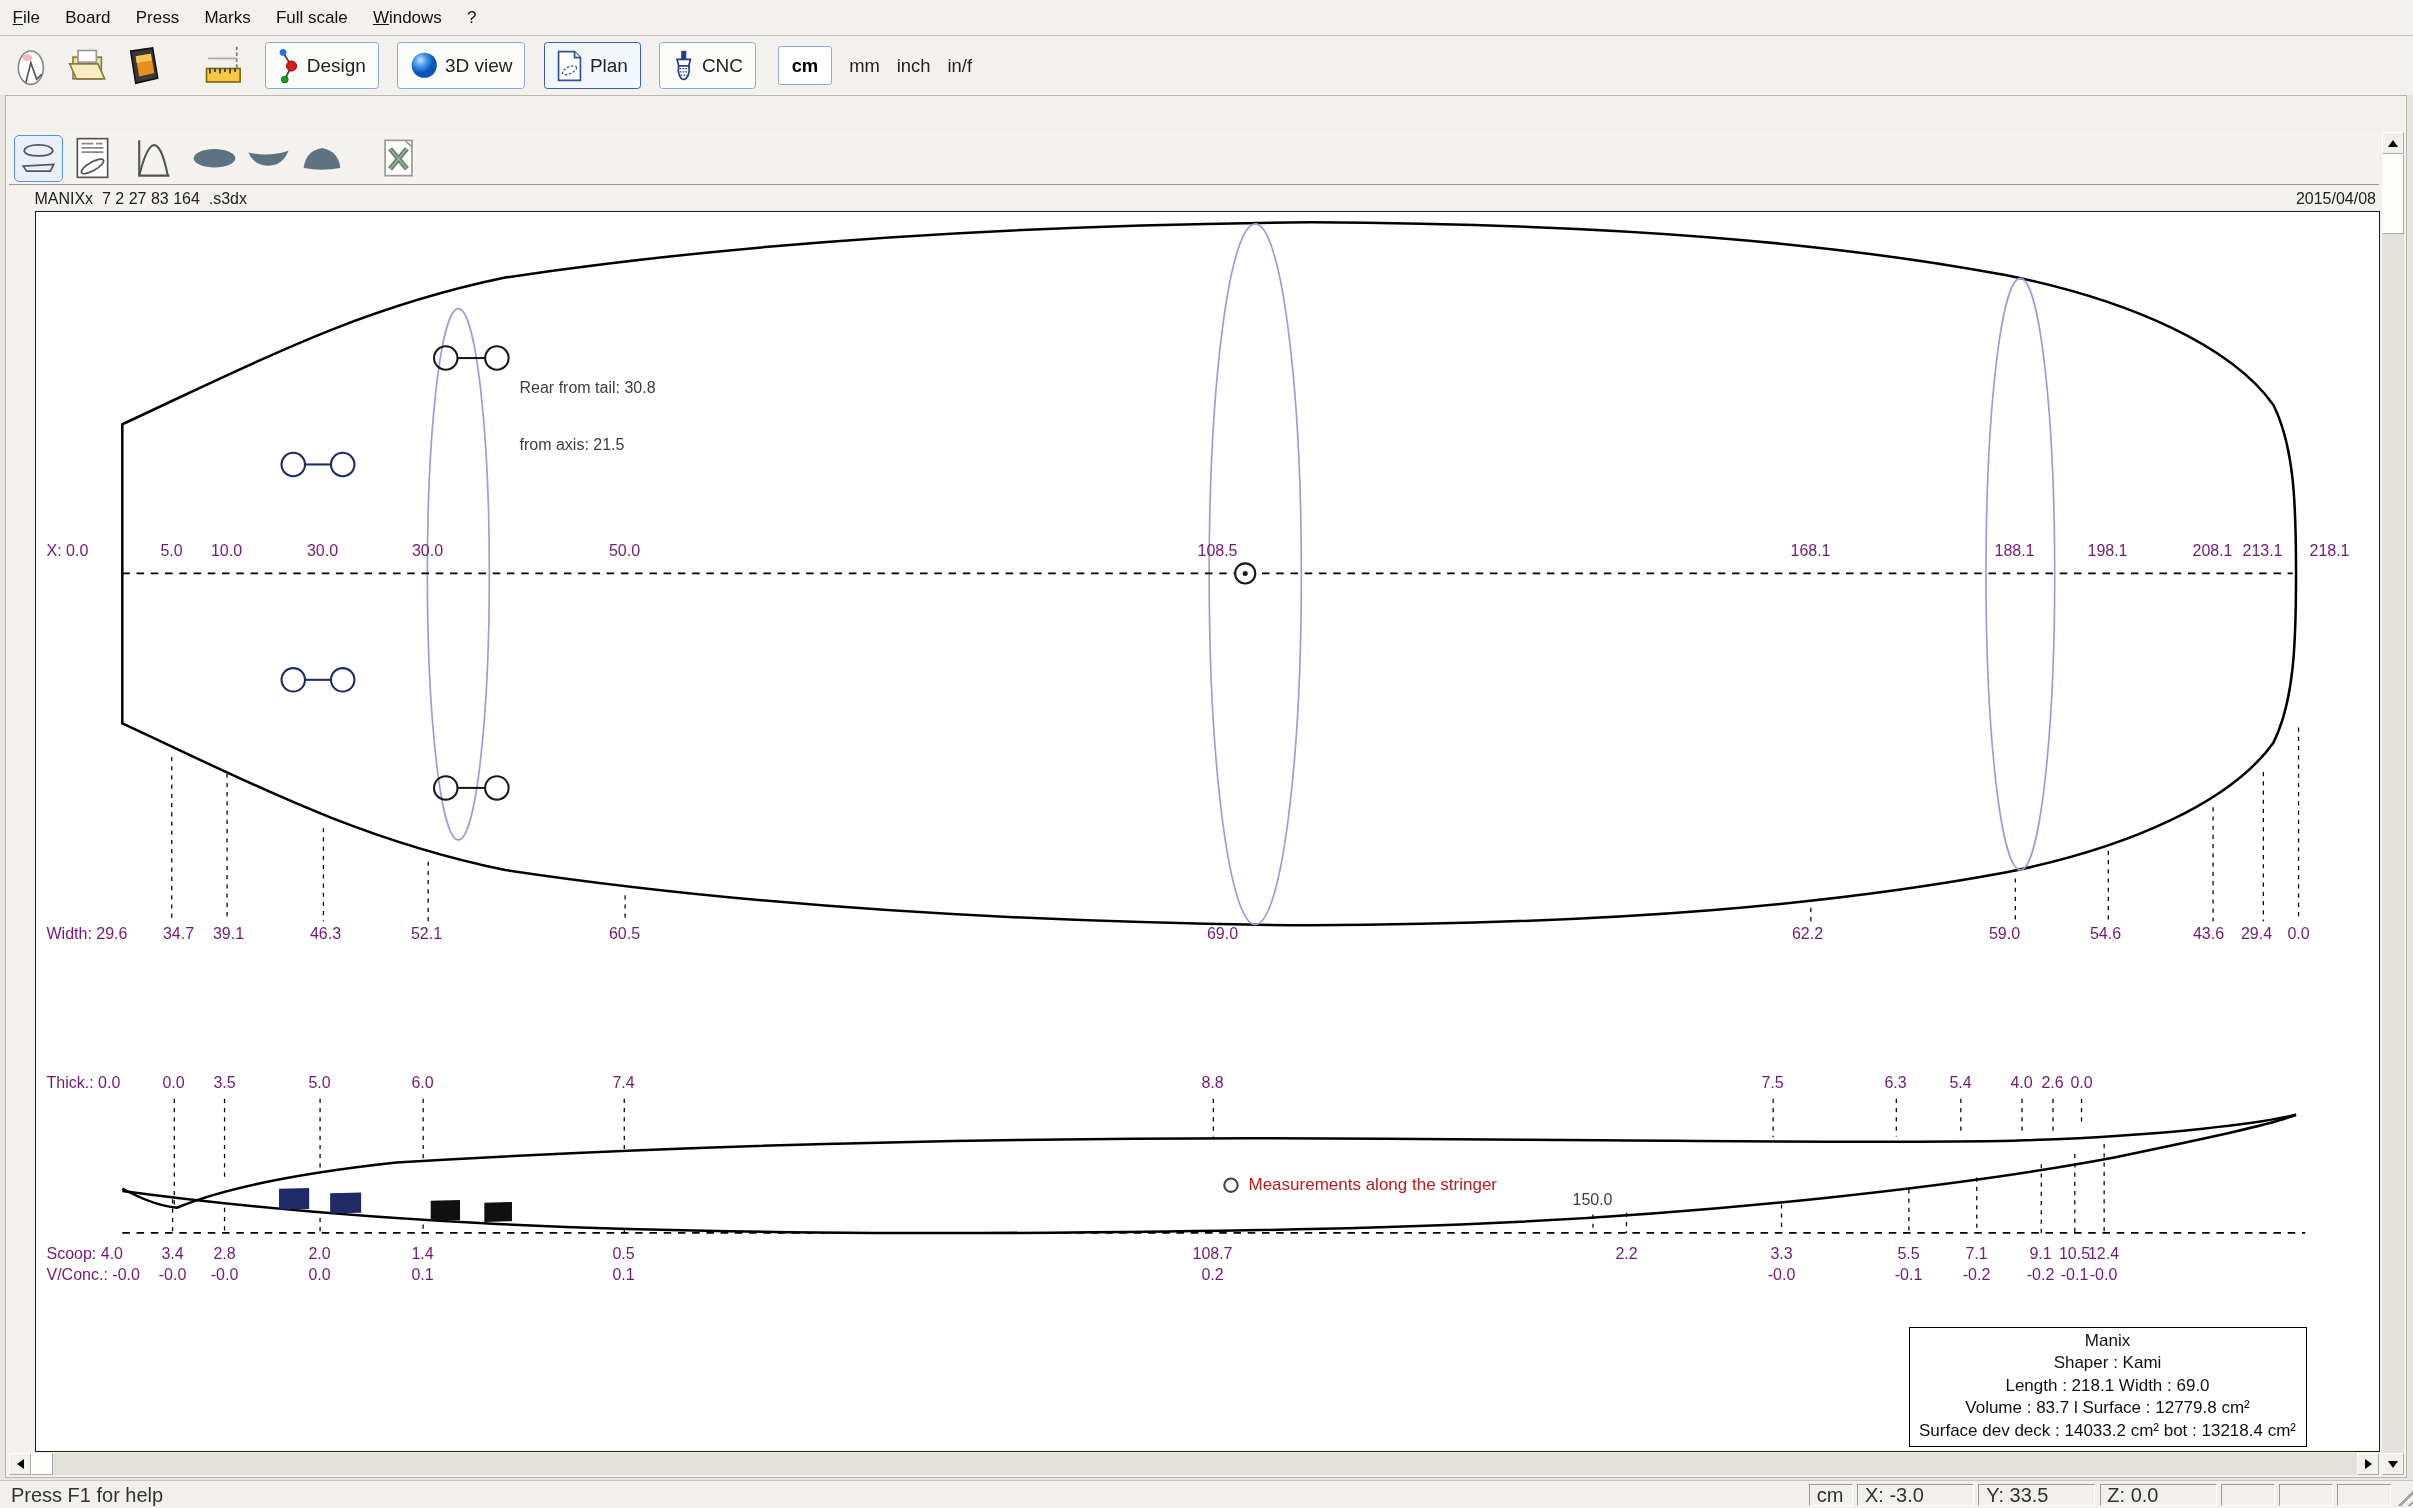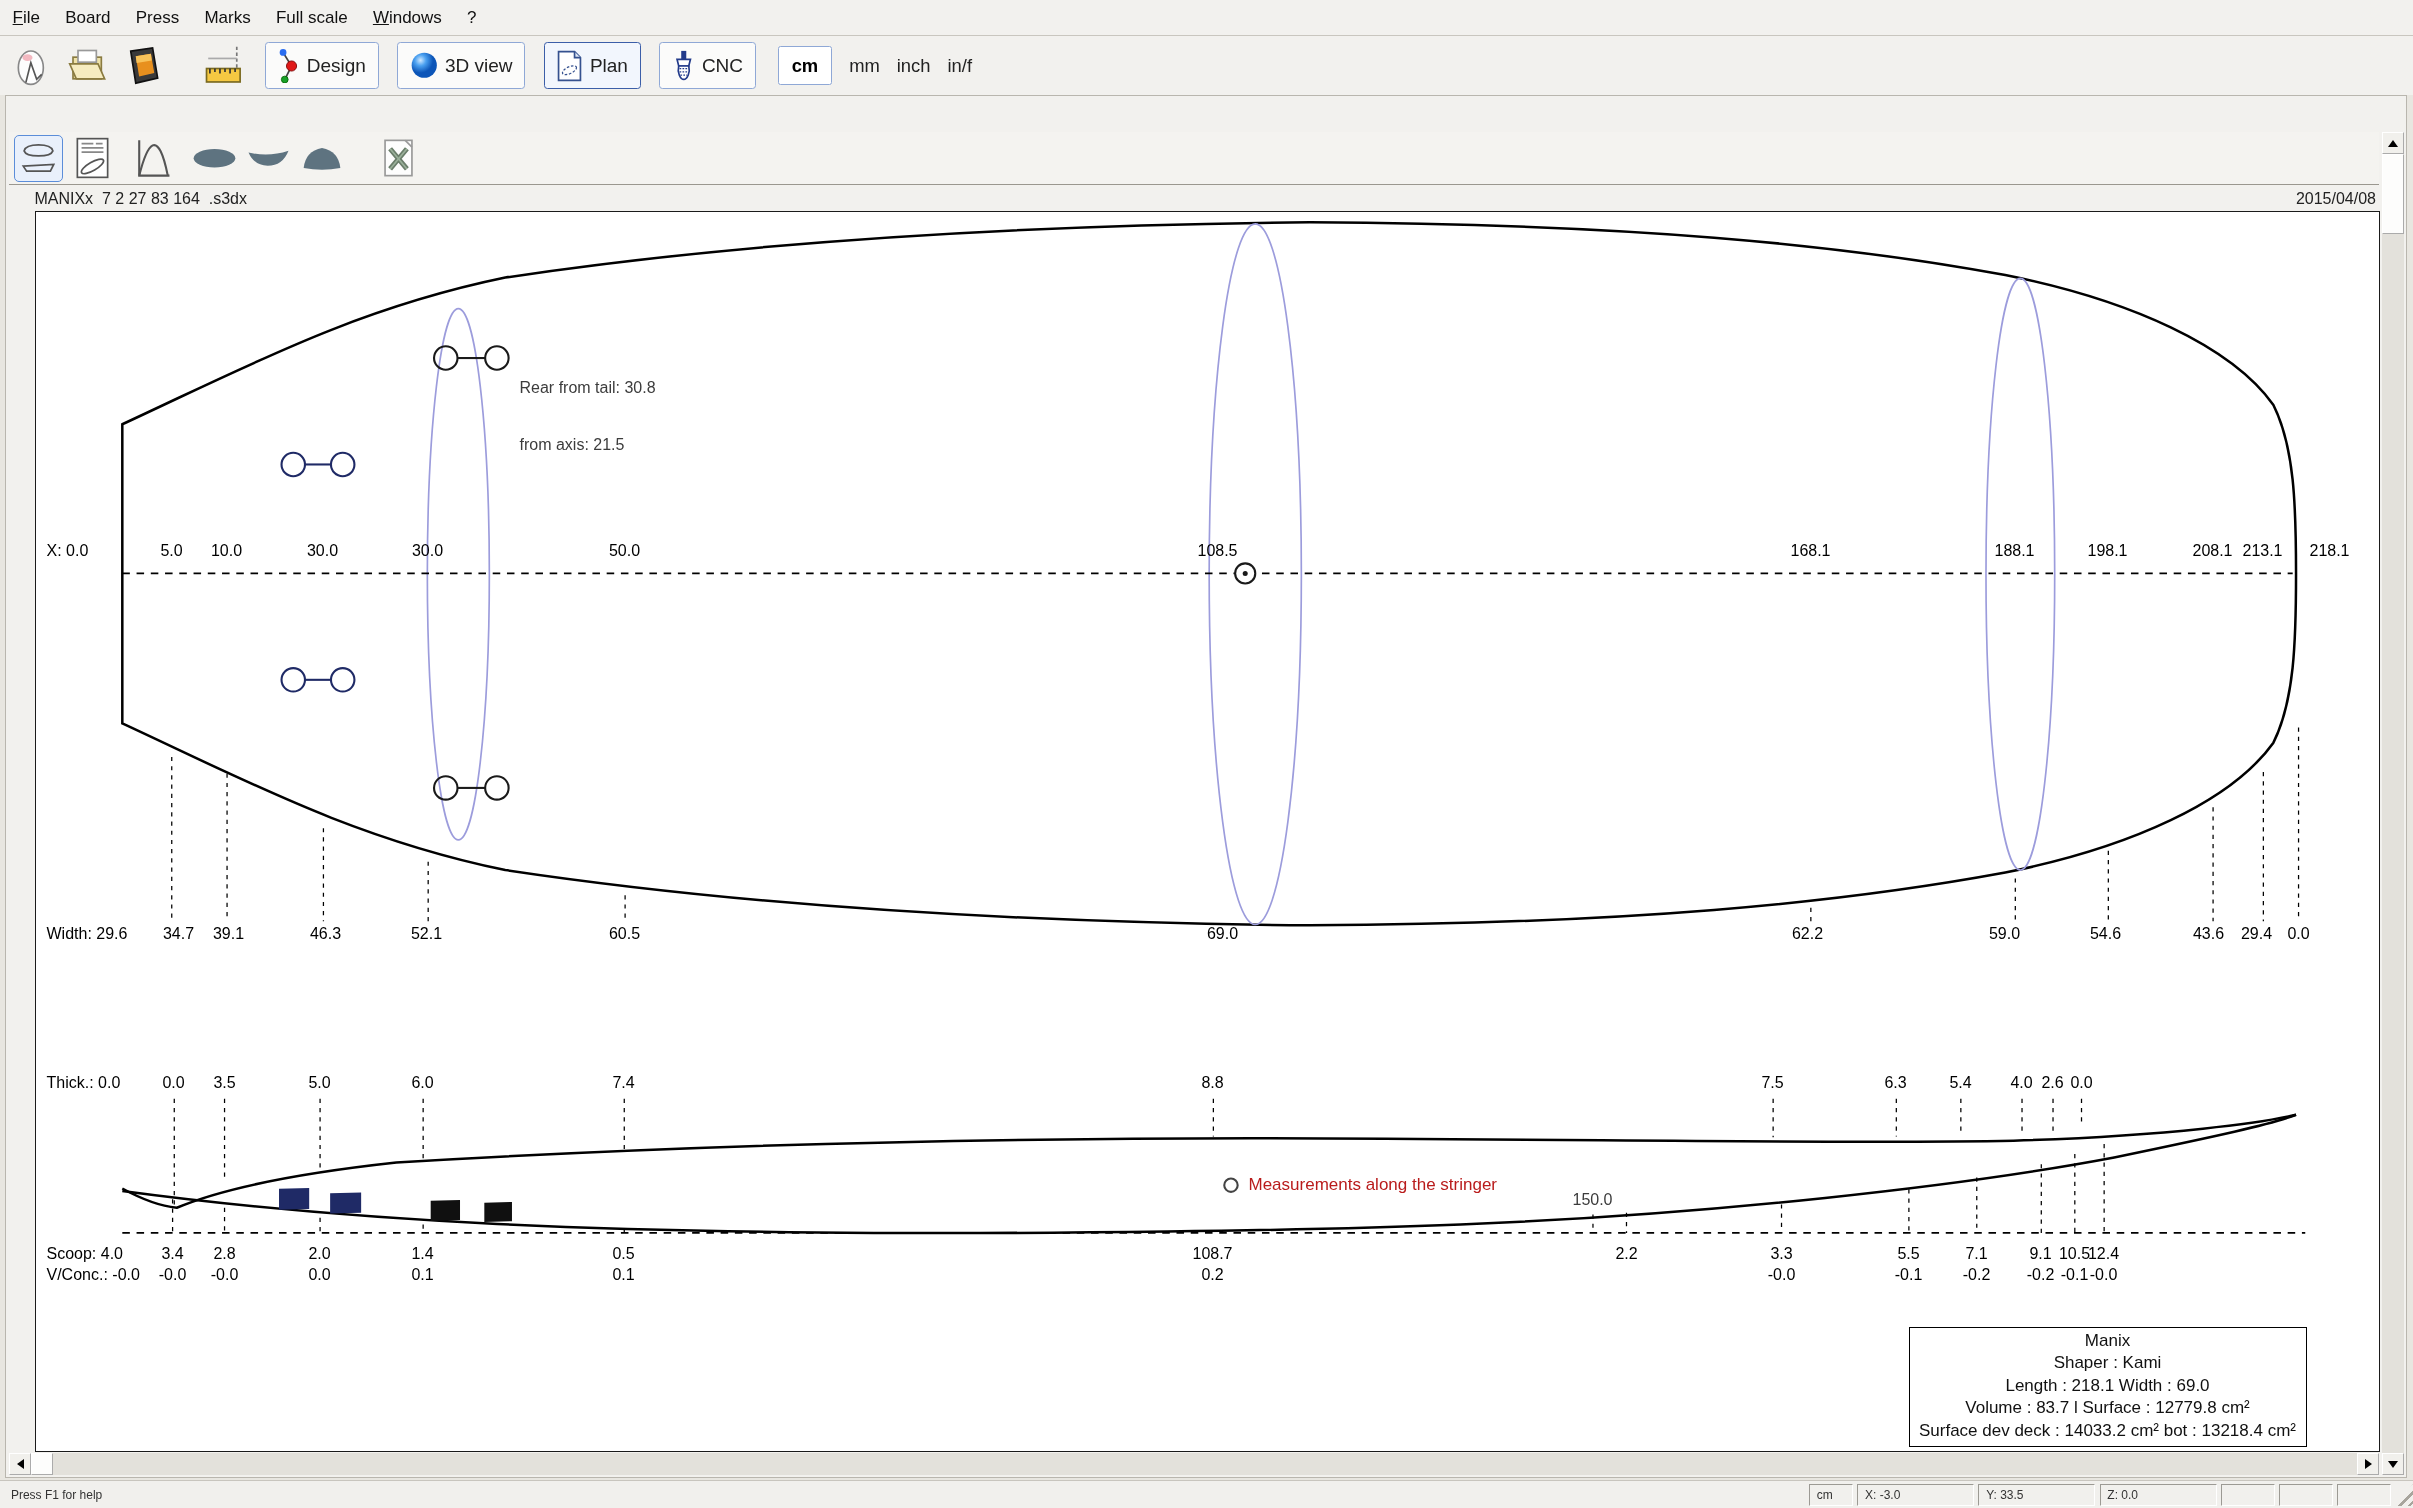--- a/index.html
+++ b/index.html
@@ -44,21 +44,21 @@
 
   
   #dochdr{position:absolute;left:3.4px;top:91px;width:2370px;height:23.5px;font-size:16px;color:#222;white-space:pre;}
   #dochdr .left{position:absolute;left:25px;top:2.5px;}
   #dochdr .right{position:absolute;right:3.4px;top:2.5px;}
 
   
   #canvas{position:absolute;left:28.5px;top:115px;width:2343px;height:1239px;background:#fff;
     border:1.7px solid #1a1a1a;}
   #boardsvg{position:absolute;left:0;top:0;}
-  .mrow{position:absolute;left:0;width:100%;height:20px;font-size:16px;color:#000000;}
+  .mrow{position:absolute;left:0;width:100%;height:20px;font-size:16px;color:#701a75;}
   .ml{position:absolute;top:0;transform:translateX(-50%);white-space:pre;}
   .ml.left{transform:none;}
   .finlabel{position:absolute;font-size:16px;line-height:19px;color:#3c3c3c;white-space:pre;}
   #stringer-legend{position:absolute;left:1213px;top:963px;font-size:17px;color:#b91c1c;}
   #infobox{position:absolute;left:1873px;top:1115px;width:396px;height:116px;border:1.7px solid #000;
     background:#fff;font-size:17px;line-height:22.6px;text-align:center;color:#111;padding-top:1.7px;box-sizing:content-box;}
 
   
   .sb-btn{position:absolute;width:22px;height:22px;background:#f1f0ec;border:1.7px outset #fff;
     box-sizing:border-box;display:flex;align-items:center;justify-content:center;}
@@ -67,21 +67,21 @@
   .tri.down{border-left:5.9px solid transparent;border-right:5.9px solid transparent;border-top:7.5px solid #000;}
   .tri.leftt{border-top:5.9px solid transparent;border-bottom:5.9px solid transparent;border-right:7.5px solid #000;}
   .tri.rightt{border-top:5.9px solid transparent;border-bottom:5.9px solid transparent;border-left:7.5px solid #000;}
   #vscroll{position:absolute;right:1.7px;top:36px;width:22px;height:1343px;background:#e3e1db;}
   #vthumb{position:absolute;left:0;top:22px;width:22px;height:80px;background:#fdfdfc;border:1.7px outset #fff;box-sizing:border-box;}
   #hscroll{position:absolute;left:3.4px;bottom:1.7px;width:2370px;height:22px;background:#e3e1db;}
   #hthumb{position:absolute;left:22px;top:0;width:22px;height:22px;background:#fdfdfc;border:1.7px outset #fff;box-sizing:border-box;}
 
   
   #statusbar{position:absolute;left:0;top:1480px;width:2413px;height:28.5px;background:#f1f0ed;
-    border-top:0.8px solid #c8c5be;display:flex;align-items:center;font-size:12px;color:#333;}
+    border-top:0.8px solid #c8c5be;display:flex;align-items:center;font-size:20px;color:#333;}
   .panel{height:22px;margin-left:4.2px;border:0.8px solid;border-color:#9c9a94 #fff #fff #9c9a94;
     display:flex;align-items:center;padding:0 6.7px;box-sizing:border-box;background:#f1f0ed;white-space:pre;}
   #p-help{flex:1;border:none;background:none;}
   #grip{width:18.4px;height:22px;margin-left:3.4px;
     background:repeating-linear-gradient(135deg,transparent 0 4.2px,#a8a59d 4.2px 6.7px);
     clip-path:polygon(100% 0,100% 100%,0 100%);}
 </style>
 </head>
 <body>
 

